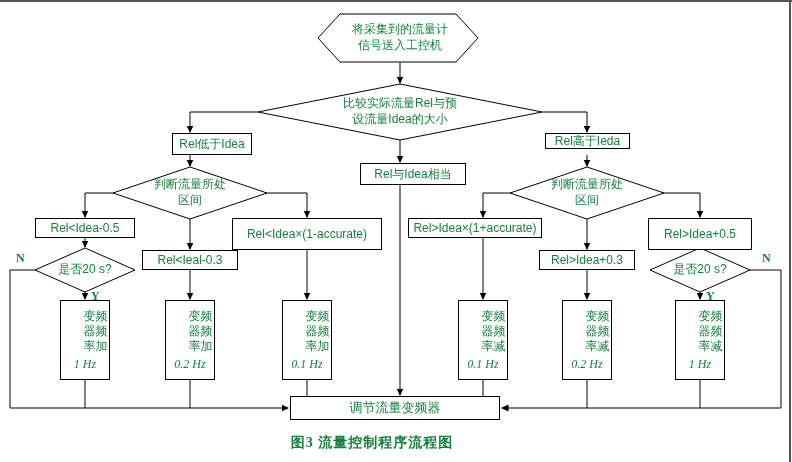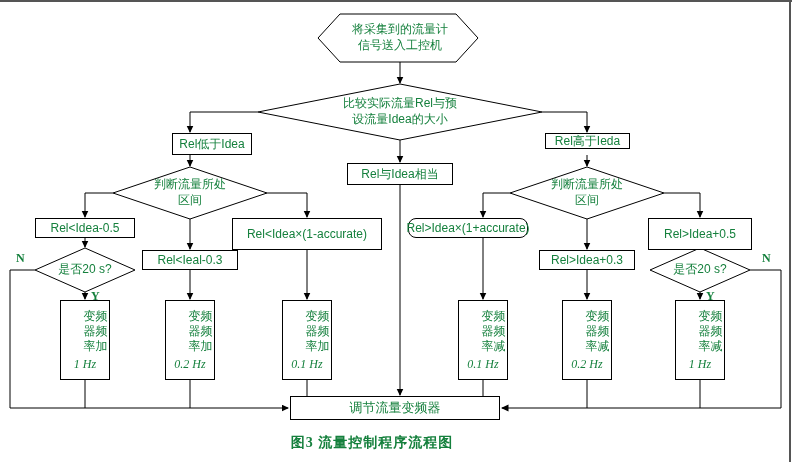--- a/index.html
+++ b/index.html
@@ -106,27 +106,27 @@
 
   <div class="plain" style="left:40px; top:250px; width:90px; height:40px;">
     <span class="wrap">是否20 s?</span>
   </div>
 
   <div class="plain" style="left:655px; top:250px; width:90px; height:40px;">
     <span class="wrap">是否20 s?</span>
   </div>
 
   <div class="box" style="left:150px; top:133px; width:80px; height:22px;margin-left:22px;">Rel低于Idea</div>
-  <div class="box" style="left:347px; top:163px; width:106px; height:22px;">Rel与Idea相当</div>
+  <div class="box" style="left:360px; top:163px; width:106px; height:22px;">Rel与Idea相当</div>
   <div class="box" style="left:545px; top:133px; width:85px; height:16px;">Rel高于Ieda</div>
 
   <div class="box" style="left:35px;  top:218px; width:100px; height:20px;">Rel&lt;Idea-0.5</div>
   <div class="box" style="left:142px; top:250px; width:96px;  height:20px;">Rel&lt;Ieal-0.3</div>
   <div class="box" style="left:232px; top:218px; width:150px; height:32px;">Rel&lt;Idea×(1-accurate)</div>
-  <div class="box" style="left:408px; top:218px; width:120px; height:20px;border-radius:8px;">Rel&gt;Idea×(1+accurate)</div>
+  <div class="box" style="left:408px; top:218px; width:134px; height:20px;">Rel&gt;Idea×(1+accurate)</div>
   <div class="box" style="left:539px; top:250px; width:96px;  height:20px;">Rel&gt;Idea+0.3</div>
   <div class="box" style="left:648px; top:218px; width:104px; height:32px;">Rel&gt;Idea+0.5</div>
 
   <div class="box action" style="left:60px; top:300px; width:50px; height:80px;">
     <span class="lbl">变频器频率加</span>
     <span class="hz">1 Hz</span>
   </div>
   <div class="box action" style="left:165px; top:300px; width:50px; height:80px;">
     <span class="lbl">变频器频率加</span>
     <span class="hz">0.2 Hz</span>

